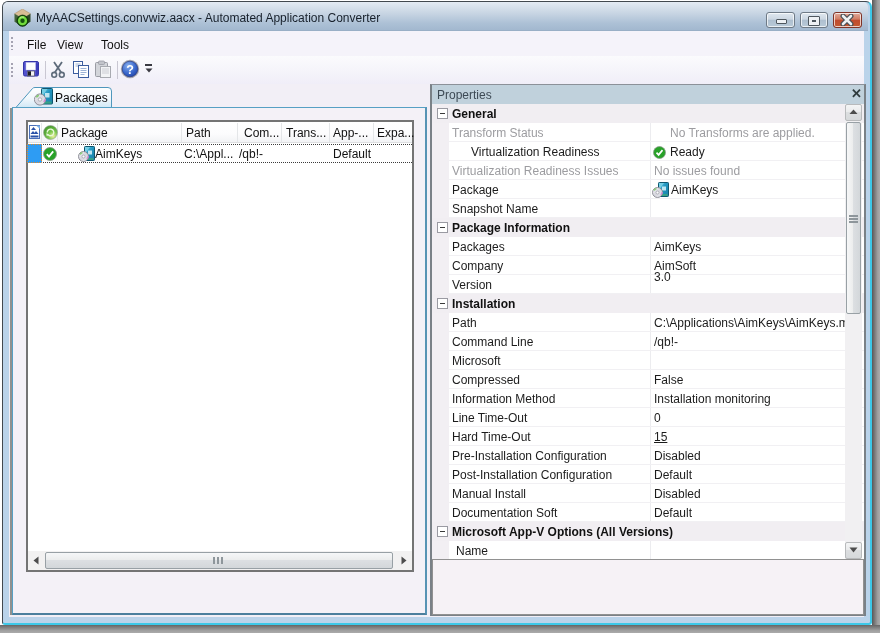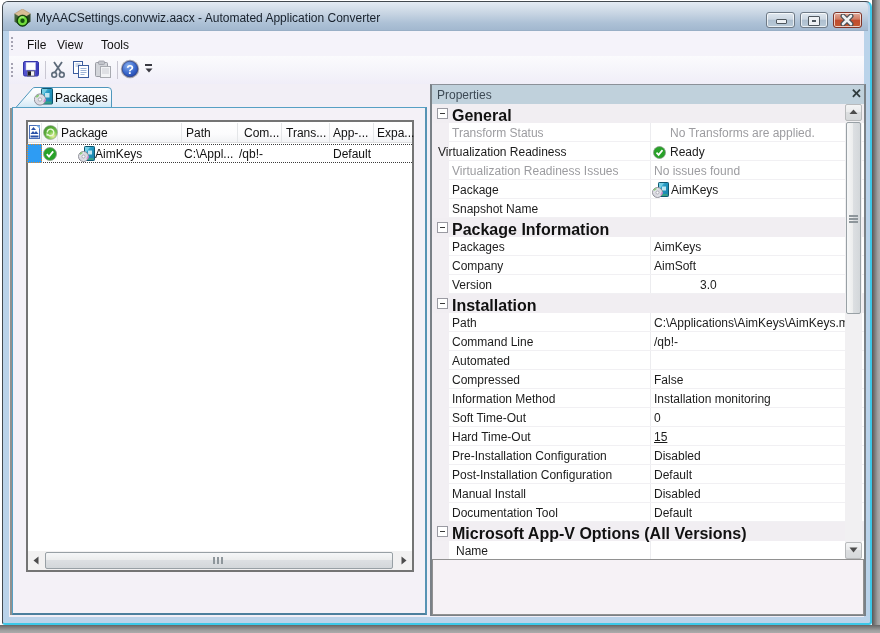--- a/index.html
+++ b/index.html
@@ -35,21 +35,21 @@
 .mitem { top:38px; font-size:12px; color:#121212; }
 .grip { width:2px; background-image:repeating-linear-gradient(to bottom,#a5a3b2 0,#a5a3b2 2px,transparent 2px,transparent 4px); }
 #toolbar { left:9px; top:56px; width:855px; height:28px; background:#f5f3fa; background-image:radial-gradient(circle at 1px 1px, #edebf4 20%, transparent 24%), linear-gradient(to bottom,#fbfbfd,#f0eef8); background-size:3px 3px, 100% 100%; }
 .tsep { top:61px; width:1px; height:18px; background:#c9c7d2; }
 .hsep { top:123px; width:1px; height:19px; background:#e4e6e8; }
 .hdrtxt { top:126px; font-size:12px; color:#111; }
 .rowtxt { top:147px; font-size:12px; color:#111; }
 .plabel { font-size:12px; color:#1c1c1c; }
 .pvalue { font-size:12px; color:#1c1c1c; }
 .gray { color:#9c9ca0; }
-.psec { font-size:16px; font-weight:bold; color:#111; }
+.psec { font-size:12px; font-weight:bold; color:#111; }
 .minus { width:11px; height:11px; border:1px solid #9a9aa2; background:#fff; }
 .sbtn { border:1px solid #b8babc; border-radius:2px; background:linear-gradient(to bottom,#f4f5f6,#eaebec 45%,#dcdee0 50%,#d6d9db); }
 .minus::after { content:""; position:absolute; left:2px; top:4px; width:5px; height:1px; background:#3a3a3a; }
 </style>
 </head>
 <body>
 <svg class="abs" style="left:0;top:0" width="0" height="0">
 <defs>
 <linearGradient id="boxg" x1="0" y1="0" x2="1" y2="1">
 <stop offset="0" stop-color="#5fc8e4"></stop>
@@ -241,21 +241,21 @@
 <div class="abs" id="pgrid" style="left:432px;top:104px;width:432px;height:455px;background:#fff;overflow:hidden"></div>
 <div class="abs" style="left:432px;top:104px;width:17px;height:455px;background:#f2eff3"></div>
 <div class="abs" style="left:650px;top:104px;width:1px;height:455px;background:#ececef"></div>
 <div class="abs" style="left:432px;top:104px;width:432px;height:19px;background:#f1eef2"></div>
 <div class="abs minus" style="left:437px;top:108px"></div>
 <div class="abs psec" style="left:452px;top:107px">General</div>
 <div class="abs" style="left:449px;top:141px;width:415px;height:1px;background:#f1f0f3"></div>
 <div class="abs plabel gray" style="left:452px;top:126px">Transform Status</div>
 <div class="abs pvalue gray" style="left:670px;top:126px;">No Transforms are applied.</div>
 <div class="abs" style="left:449px;top:160px;width:415px;height:1px;background:#f1f0f3"></div>
-<div class="abs plabel" style="left:438px;top:145px">Virtualization Readiness</div>
+<div class="abs plabel" style="left:471px;top:145px">Virtualization Readiness</div>
 <svg class="abs" style="left:653px;top:146px" width="13" height="13" viewBox="0 0 13 13">
     <circle cx="6.5" cy="6.5" r="6" fill="#28a228" stroke="#8b9a8b" stroke-width="0.8"></circle>
     <path d="M3.5,6.7 L5.6,8.9 L9.5,4.1" fill="none" stroke="#fff" stroke-width="1.7"></path>
   </svg>
 <div class="abs pvalue" style="left:670px;top:145px;">Ready</div>
 <div class="abs" style="left:449px;top:179px;width:415px;height:1px;background:#f1f0f3"></div>
 <div class="abs plabel gray" style="left:452px;top:164px">Virtualization Readiness Issues</div>
 <div class="abs pvalue gray" style="left:654px;top:164px;">No issues found</div>
 <div class="abs" style="left:449px;top:198px;width:415px;height:1px;background:#f1f0f3"></div>
 <div class="abs plabel" style="left:452px;top:183px">Package</div>
@@ -276,55 +276,55 @@
 <div class="abs minus" style="left:437px;top:222px"></div>
 <div class="abs psec" style="left:452px;top:221px">Package Information</div>
 <div class="abs" style="left:449px;top:255px;width:415px;height:1px;background:#f1f0f3"></div>
 <div class="abs plabel" style="left:452px;top:240px">Packages</div>
 <div class="abs pvalue" style="left:654px;top:240px;">AimKeys</div>
 <div class="abs" style="left:449px;top:274px;width:415px;height:1px;background:#f1f0f3"></div>
 <div class="abs plabel" style="left:452px;top:259px">Company</div>
 <div class="abs pvalue" style="left:654px;top:259px;">AimSoft</div>
 <div class="abs" style="left:449px;top:293px;width:415px;height:1px;background:#f1f0f3"></div>
 <div class="abs plabel" style="left:452px;top:278px">Version</div>
-<div class="abs pvalue" style="left:654px;top:278px;margin-left:46px;">3.0</div>
+<div class="abs pvalue" style="left:654px;top:270px;">3.0</div>
 <div class="abs" style="left:432px;top:294px;width:432px;height:19px;background:#f1eef2"></div>
 <div class="abs minus" style="left:437px;top:298px"></div>
 <div class="abs psec" style="left:452px;top:297px">Installation</div>
 <div class="abs" style="left:449px;top:331px;width:415px;height:1px;background:#f1f0f3"></div>
 <div class="abs plabel" style="left:452px;top:316px">Path</div>
 <div class="abs pvalue" style="left:654px;top:316px;width:191px;overflow:hidden;white-space:nowrap;">C:\Applications\AimKeys\AimKeys.msi</div>
 <div class="abs" style="left:449px;top:350px;width:415px;height:1px;background:#f1f0f3"></div>
 <div class="abs plabel" style="left:452px;top:335px">Command Line</div>
 <div class="abs pvalue" style="left:654px;top:335px;">/qb!-</div>
 <div class="abs" style="left:449px;top:369px;width:415px;height:1px;background:#f1f0f3"></div>
-<div class="abs plabel" style="left:452px;top:354px">Automated</div>
+<div class="abs plabel" style="left:452px;top:354px">Microsoft</div>
 <div class="abs" style="left:449px;top:388px;width:415px;height:1px;background:#f1f0f3"></div>
 <div class="abs plabel" style="left:452px;top:373px">Compressed</div>
 <div class="abs pvalue" style="left:654px;top:373px;">False</div>
 <div class="abs" style="left:449px;top:407px;width:415px;height:1px;background:#f1f0f3"></div>
 <div class="abs plabel" style="left:452px;top:392px">Information Method</div>
 <div class="abs pvalue" style="left:654px;top:392px;">Installation monitoring</div>
 <div class="abs" style="left:449px;top:426px;width:415px;height:1px;background:#f1f0f3"></div>
-<div class="abs plabel" style="left:452px;top:411px">Soft Time-Out</div>
+<div class="abs plabel" style="left:452px;top:411px">Line Time-Out</div>
 <div class="abs pvalue" style="left:654px;top:411px;">0</div>
 <div class="abs" style="left:449px;top:445px;width:415px;height:1px;background:#f1f0f3"></div>
 <div class="abs plabel" style="left:452px;top:430px">Hard Time-Out</div>
 <div class="abs pvalue" style="left:654px;top:430px;text-decoration:underline;">15</div>
 <div class="abs" style="left:449px;top:464px;width:415px;height:1px;background:#f1f0f3"></div>
 <div class="abs plabel" style="left:452px;top:449px">Pre-Installation Configuration</div>
 <div class="abs pvalue" style="left:654px;top:449px;">Disabled</div>
 <div class="abs" style="left:449px;top:483px;width:415px;height:1px;background:#f1f0f3"></div>
 <div class="abs plabel" style="left:452px;top:468px">Post-Installation Configuration</div>
 <div class="abs pvalue" style="left:654px;top:468px;">Default</div>
 <div class="abs" style="left:449px;top:502px;width:415px;height:1px;background:#f1f0f3"></div>
 <div class="abs plabel" style="left:452px;top:487px">Manual Install</div>
 <div class="abs pvalue" style="left:654px;top:487px;">Disabled</div>
 <div class="abs" style="left:449px;top:521px;width:415px;height:1px;background:#f1f0f3"></div>
-<div class="abs plabel" style="left:452px;top:506px">Documentation Tool</div>
+<div class="abs plabel" style="left:452px;top:506px">Documentation Soft</div>
 <div class="abs pvalue" style="left:654px;top:506px;">Default</div>
 <div class="abs" style="left:432px;top:522px;width:432px;height:19px;background:#f1eef2"></div>
 <div class="abs minus" style="left:437px;top:526px"></div>
 <div class="abs psec" style="left:452px;top:525px">Microsoft App-V Options (All Versions)</div>
 <div class="abs" style="left:449px;top:559px;width:415px;height:1px;background:#f1f0f3"></div>
 <div class="abs plabel" style="left:456px;top:544px">Name</div>
 <div class="abs" style="left:845px;top:104px;width:17px;height:455px;background:#f1f0f2"></div>
 <div class="abs sbtn" style="left:845px;top:104px;width:17px;height:17px"></div>
 <svg class="abs" style="left:849px;top:109px" width="9" height="6" viewBox="0 0 9 6">
     <polygon points="4.5,0.5 8.5,5 0.5,5" fill="#4d4d4d"></polygon>

